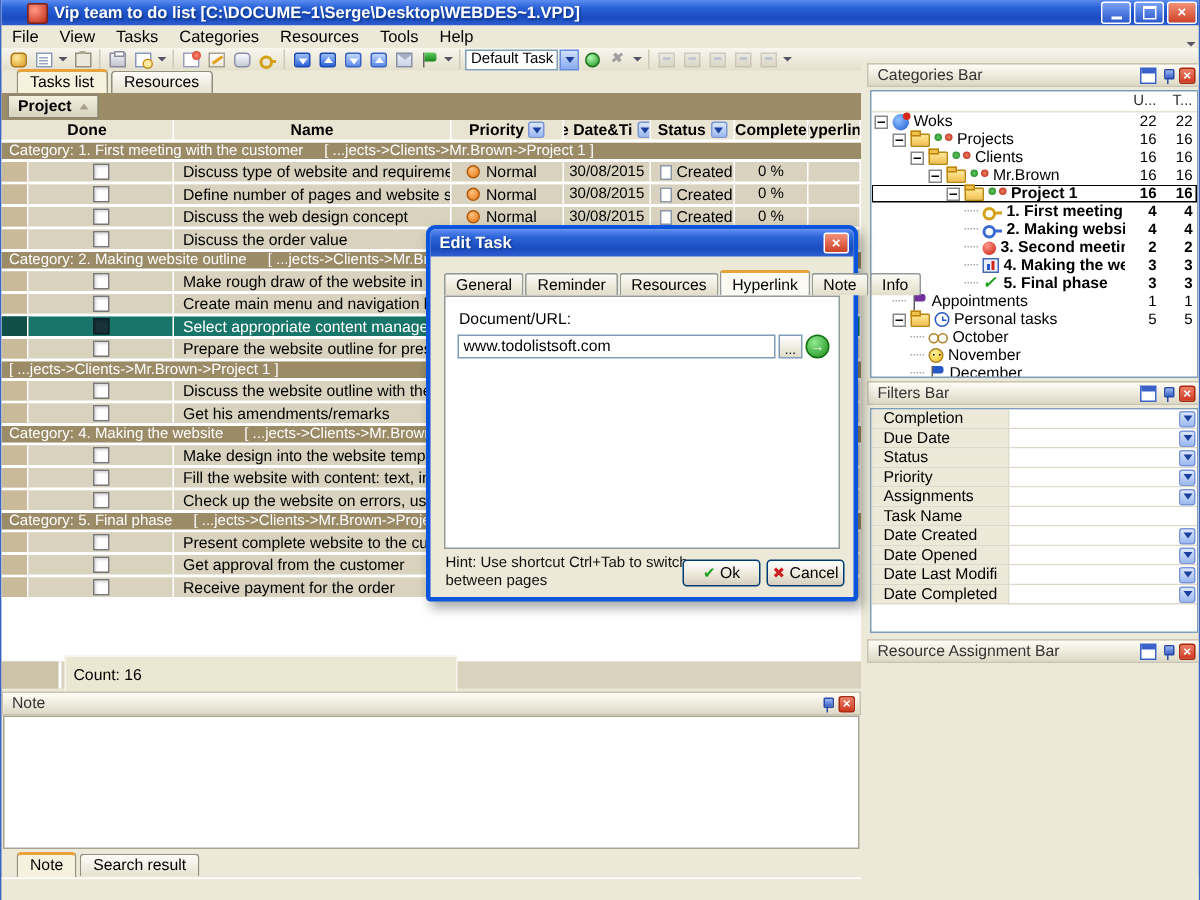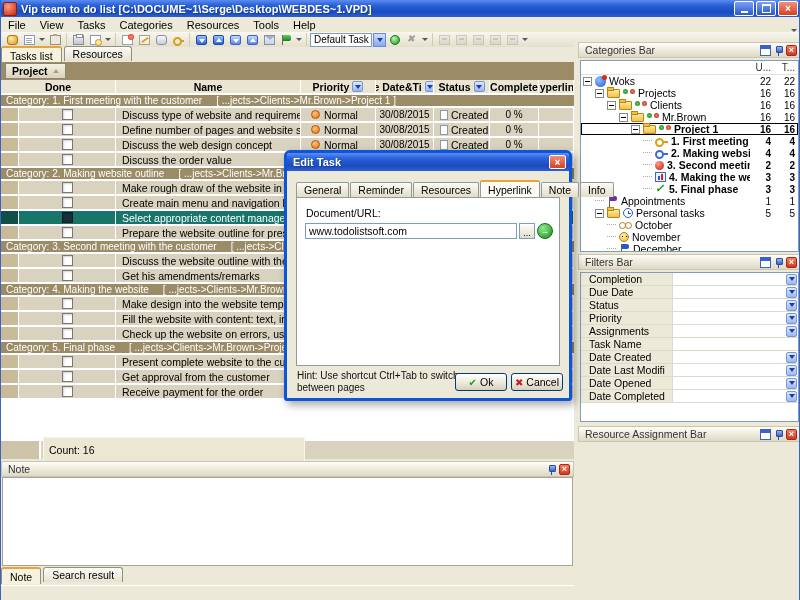--- a/index.html
+++ b/index.html
@@ -2,21 +2,21 @@
 <html><head>
 <meta charset="utf-8">
 <style>
   html,body{margin:0;padding:0;background:#4a6da8;}
   #app{position:relative;width:800px;height:600px;background:#ece9d8;overflow:hidden;
        font-family:"Liberation Sans",sans-serif;font-size:11px;color:#000;
        border-left:1px solid #3a64c4;border-right:1px solid #3a64c4;box-sizing:border-box;}
   
   #titlebar{position:absolute;left:0;top:0;width:800px;height:17px;
     background:linear-gradient(180deg,#5c8cf0 0%,#2a62d8 30%,#1b4cc0 70%,#2e5ed0 100%);
-    display:flex;align-items:center;padding-left:2px;box-sizing:border-box;}
+    display:flex;align-items:center;padding-left:17px;box-sizing:border-box;}
   .app-icon{width:12px;height:12px;border-radius:2px;margin-right:4px;flex:none;
     background:radial-gradient(circle at 35% 30%,#ff9a86,#c42810);border:1px solid #88200c;}
   .title-text{color:#fff;font-weight:bold;font-size:11px;white-space:nowrap;overflow:hidden;
     text-shadow:1px 1px 1px #123a8a;flex:1;}
   .win-btns{display:flex;gap:2px;margin-right:3px;}
   .wb{width:18px;height:13px;border:1px solid #fff;border-radius:2px;display:flex;align-items:center;
     justify-content:center;background:linear-gradient(#7aa0f4,#2a58cc);color:#fff;font-size:10px;font-weight:bold;}
   .wb.min i{width:7px;height:2px;background:#fff;margin-top:6px;}
   .wb.max i{width:7px;height:6px;border:1px solid #fff;border-top-width:2px;}
   .wb.close{background:linear-gradient(#f29077,#cf4226);}
@@ -62,21 +62,21 @@
   .ti-assign{width:10px;height:10px;background:radial-gradient(circle at 35% 30%,#b0ffb0,#209020);border-radius:50%;border:1px solid #187018;}
   .ti-clearx::before{content:"✖";position:absolute;left:0;top:-2px;color:#a0a0a0;font-size:10px;}
   .ti-rep{background:linear-gradient(#e8e6dc,#cfccbf);border:1px solid #b0ac9c;}
   .ti-rep::before{content:"";position:absolute;left:2px;top:2px;right:2px;height:2px;background:#9aa8c8;}
   .grayed{opacity:.55;}
   .tb-combo{height:14px;background:#fff;border:1px solid #7f9db9;display:flex;align-items:center;font-size:10px;
     padding-left:3px;width:62px;white-space:nowrap;overflow:hidden;box-sizing:border-box;}
   .combo-arrow{width:13px;height:14px;background:linear-gradient(#cfe0fc,#86aaf0);border:1px solid #6a8adf;
     display:flex;align-items:center;justify-content:center;box-sizing:border-box;}
   
-  .tabstrip{position:absolute;display:flex;align-items:flex-start;padding-left:0;}
+  .tabstrip{position:absolute;display:flex;align-items:center;padding-left:10px;}
   #maintabs{left:0;top:46px;width:573px;height:16px;}
   #bottomtabs{left:0;top:567px;width:573px;height:18px;}
   .tab{height:14px;padding:0 8px;background:linear-gradient(#fdfcf8,#e6e2d0);border:1px solid #928f7e;border-bottom:none;
     border-radius:3px 3px 0 0;font-size:10.5px;display:flex;align-items:center;margin-right:2px;}
   .tab.active{background:#f7f2de;border-top:2px solid #e8a33d;height:15px;}
   
   #groupband{position:absolute;left:0;top:62px;width:573px;height:18px;background:#9b8b66;display:flex;
     align-items:center;padding-left:4px;box-sizing:border-box;}
   .cat-btn{height:14px;background:linear-gradient(#f4f0e0,#d8d2be);border:1px solid #8a8674;display:flex;
     align-items:center;padding:0 6px;font-size:10.5px;font-weight:bold;gap:5px;}
@@ -544,21 +544,20 @@
         </span>
         <span class="c date">30/08/2015</span>
         <span class="c status">
           <i class="st-page"></i>
           <span>Created</span>
         </span>
         <span class="c comp">0 %</span>
         <span class="c link"></span>
       </div>
       <div class="trow cat">
-        <span class="cat-label">Category: 3. Second meeting with the customer</span>
         <span class="cat-path">[ ...jects-&gt;Clients-&gt;Mr.Brown-&gt;Project 1 ]</span>
       </div>
       <div class="trow task">
         <span class="c ind"></span>
         <span class="c done">
           <span class="cb"></span>
         </span>
         <span class="c name">Discuss the website outline with the customer</span>
         <span class="c pri">
           <i class="pri-dot"></i>
@@ -928,29 +927,29 @@
           </div>
           <div class="frow">
             <span class="flabel">Date Created</span>
             <span class="fval">
               <span class="dd">
                 <i class="tri"></i>
               </span>
             </span>
           </div>
           <div class="frow">
-            <span class="flabel">Date Last Modifi</span>
+            <span class="flabel">Date Opened</span>
             <span class="fval">
               <span class="dd">
                 <i class="tri"></i>
               </span>
             </span>
           </div>
           <div class="frow">
-            <span class="flabel">Date Opened</span>
+            <span class="flabel">Date Last Modifi</span>
             <span class="fval">
               <span class="dd">
                 <i class="tri"></i>
               </span>
             </span>
           </div>
           <div class="frow">
             <span class="flabel">Date Completed</span>
             <span class="fval">
               <span class="dd">

